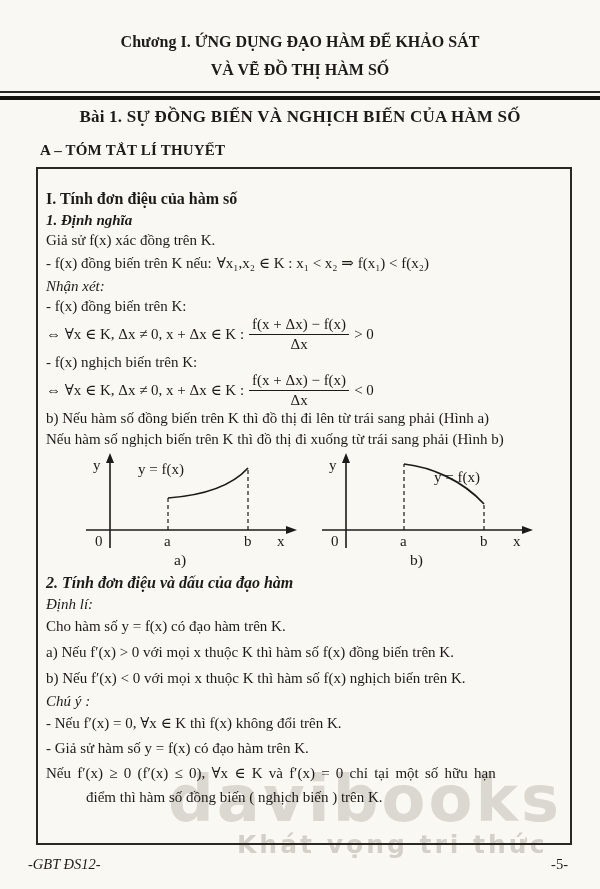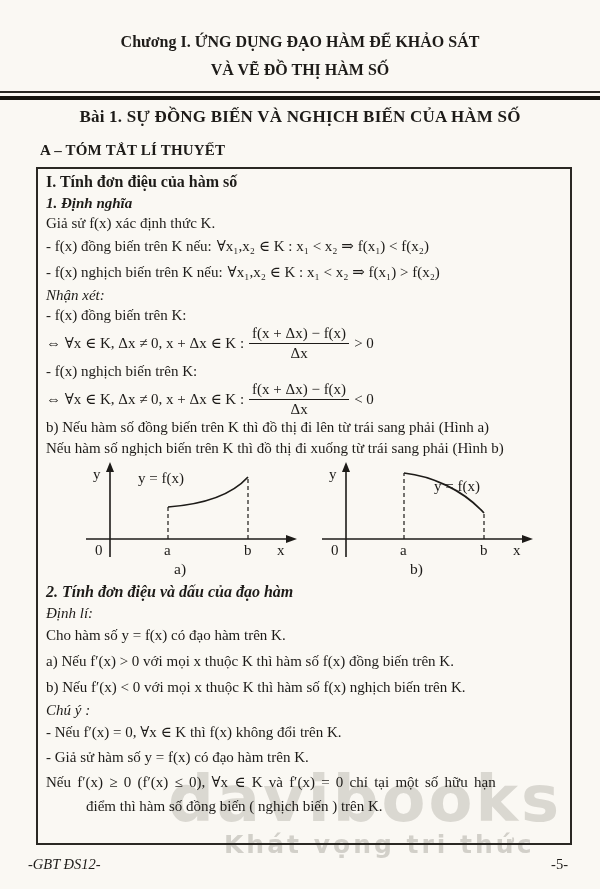--- a/index.html
+++ b/index.html
@@ -14,26 +14,26 @@
   .rule-thin{position:absolute;top:91px;left:0;width:600px;height:2px;background:#2a2823;}
   .rule-thick{position:absolute;top:96px;left:0;width:600px;height:4px;background:#16140f;}
   .lesson{position:absolute;top:107px;left:0;width:100%;text-align:center;
     font-weight:bold;font-size:17px;letter-spacing:.2px;}
   .section-a{position:absolute;top:142px;left:40px;font-weight:bold;font-size:15px;
     font-family:Liberation Serif, serif;letter-spacing:.2px;}
   
   .wm1{position:absolute;top:762px;left:168px;z-index:0;
     font-family:"DejaVu Sans",sans-serif;font-weight:bold;font-size:64px;
     letter-spacing:3px;color:rgba(145,142,133,.30);}
-  .wm2{position:absolute;top:830px;left:224px;z-index:0;
+  .wm2{position:absolute;top:830px;left:237px;z-index:0;
     font-family:"DejaVu Sans",sans-serif;font-weight:bold;font-size:25px;
     letter-spacing:3px;color:rgba(145,142,133,.38);}
   
   .box{position:absolute;top:167px;left:36px;width:536px;height:678px;z-index:1;
-    border:2px solid #2a2823;box-sizing:border-box;padding:2px 8px;
+    border:2px solid #2a2823;box-sizing:border-box;padding:19px 8px;
     font-size:15px;}
   .ln{line-height:20px;white-space:nowrap;}
   .h21{line-height:21px;} .h23{line-height:23px;margin-left:40px;} .h25{line-height:25px;} .h26{line-height:26px;}
   .bold{font-weight:bold;} .ital{font-style:italic;} .boldital{font-weight:bold;font-style:italic;}
   .fs16{font-size:16px;line-height:22px;}
   .mathsp{margin-left:5px;}
   .just{word-spacing:2.5px;}
   
   .fracrow{display:flex;align-items:center;height:36px;line-height:17px;white-space:nowrap;}
   .frac{display:inline-flex;flex-direction:column;align-items:center;margin:0 5px;}
@@ -64,27 +64,24 @@
   <div>VÀ VẼ ĐỒ THỊ HÀM SỐ</div>
 </div>
 <div class="rule-thin"></div>
 <div class="rule-thick"></div>
 <div class="lesson">Bài 1. SỰ ĐỒNG BIẾN VÀ NGHỊCH BIẾN CỦA HÀM SỐ</div>
 <div class="section-a">A – TÓM TẮT LÍ THUYẾT</div>
 
 <div class="box">
   <div class="ln bold fs16">I. Tính đơn điệu của hàm số</div>
   <div class="ln boldital">1. Định nghĩa</div>
-  <div class="ln">Giả sử f(x) xác định thức K.</div>
+  <div class="ln">Giả sử f(x) xác đồng trên K.</div>
 
   <div class="ln h26">
     <span>- f(x) đồng biến trên K nếu:</span><span class="mathsp">∀x₁,x₂ ∈ K : x₁ &lt; x₂ ⇒ f(x₁) &lt; f(x₂)</span>
-  </div>
-  <div class="ln h26">
-    <span>- f(x) nghịch biến trên K nếu:</span><span class="mathsp">∀x₁,x₂ ∈ K : x₁ &lt; x₂ ⇒ f(x₁) &gt; f(x₂)</span>
   </div>
 
   <div class="ln ital">Nhận xét:</div>
   <div class="ln">- f(x) đồng biến trên K:</div>
 
   <div class="fracrow">
     <span>⇔ ∀x ∈ K, Δx ≠ 0, x + Δx ∈ K :</span>
     <span class="frac">
         <span class="num">f(x + Δx) − f(x)</span>
         <span class="den">Δx</span>

